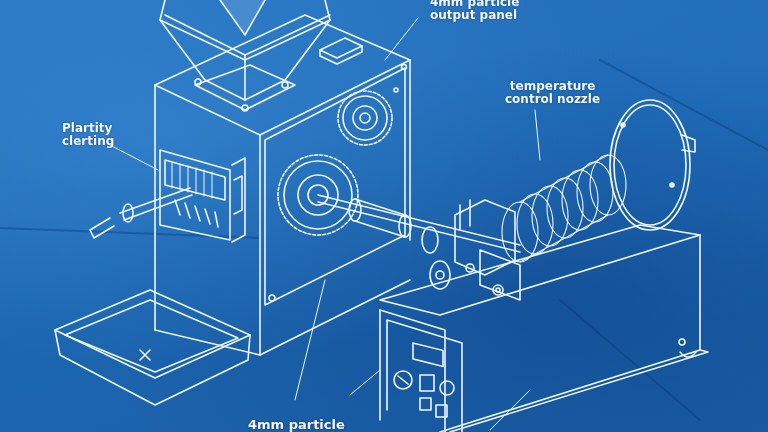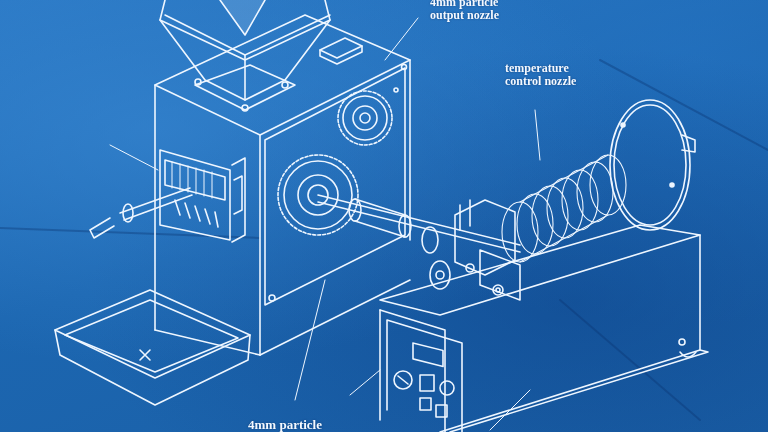--- a/index.html
+++ b/index.html
@@ -2,21 +2,21 @@
 <html><head>
 <meta charset="utf-8">
 <style>
   html,body{margin:0;padding:0;}
   body{width:768px;height:432px;overflow:hidden;background:#1f6bb5;font-family:"DejaVu Sans",sans-serif;}
   #stage{position:relative;width:768px;height:432px;overflow:hidden;
     background:
       radial-gradient(ellipse at 20% 30%, rgba(60,140,215,0.55), transparent 55%),
       radial-gradient(ellipse at 75% 70%, rgba(10,60,130,0.45), transparent 60%),
       radial-gradient(ellipse at 90% 15%, rgba(40,120,200,0.5), transparent 50%),
-      linear-gradient(160deg,#2a78c4 0%,#1c66b0 45%,#1a5fa6 100%); font-family: Liberation Serif, serif;}
+      linear-gradient(160deg,#2a78c4 0%,#1c66b0 45%,#1a5fa6 100%);}
   svg.art{position:absolute;left:0;top:0;}
   .lbl{position:absolute;color:#f4f9ff;font-weight:bold;font-size:12px;line-height:13px;text-shadow:0 0 2px rgba(0,30,80,0.5);white-space:nowrap;}
   .lbl span{display:block;}
 </style>
 </head>
 <body>
 
 <div id="stage">
 <svg class="art" width="768" height="432" viewBox="0 0 768 432" fill="none" stroke="#eef6ff" stroke-width="1.6" stroke-linejoin="round" stroke-linecap="round">
 
@@ -154,22 +154,26 @@
     <path d="M535 110 L540 160"></path>
     <path d="M110 145 L158 170"></path>
     <path d="M325 280 L295 400"></path>
     <path d="M530 390 L490 430"></path>
     <path d="M350 395 L380 370"></path>
   </g>
 </svg>
 
 <div class="lbl" style="left:430px;top:-4px;">
   <span>4mm particle</span>
-  <span>output nozzle</span>
+  <span>output panel</span>
 </div>
-<div class="lbl" style="left:505px;top:62px;">
+<div class="lbl" style="left:505px;top:80px;text-align:center;">
   <span>temperature</span>
   <span>control nozzle</span>
+</div>
+<div class="lbl" style="left:62px;top:122px;">
+  <span>Plartity</span>
+  <span>clerting</span>
 </div>
 <div class="lbl" style="left:248px;top:418px;font-size:13px;">
   <span>4mm particle</span>
 </div>
 </div>
 
 </body></html>

